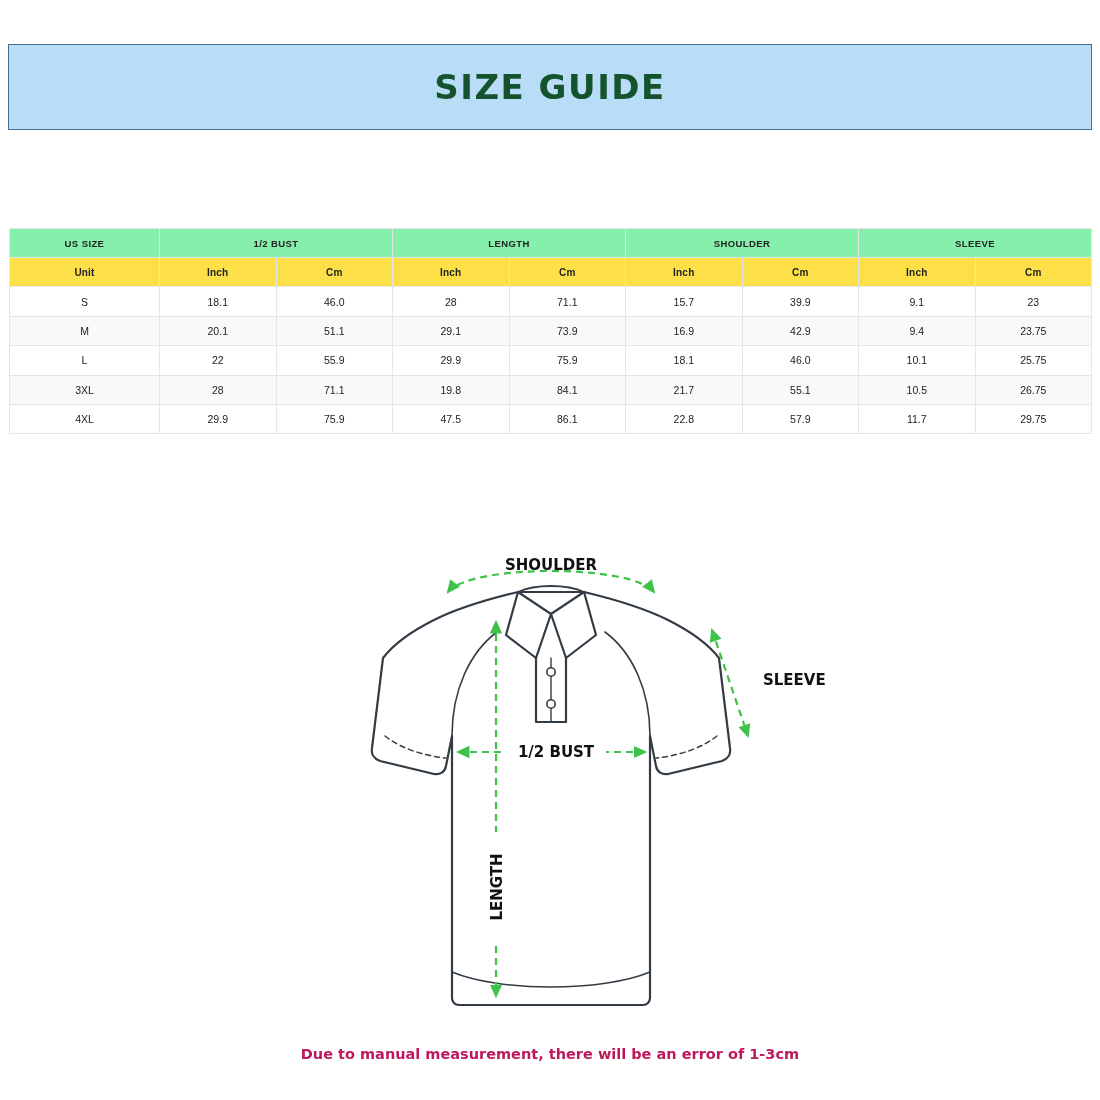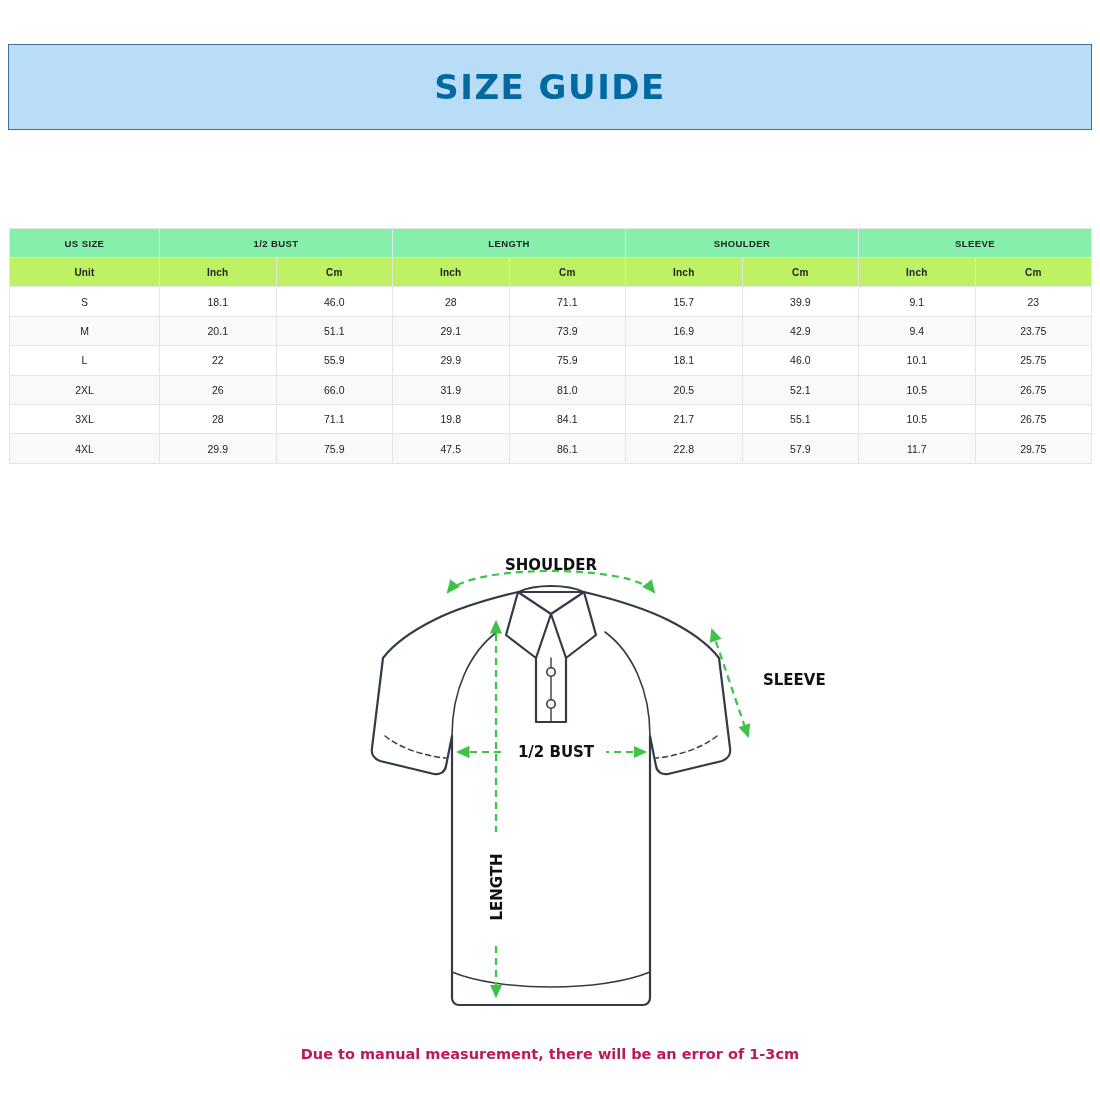--- a/index.html
+++ b/index.html
@@ -29,21 +29,21 @@
     background: #b9dcf7;
     border: 1px solid #3f6f9a;
     display: flex;
     align-items: center;
     justify-content: center;
   }
   .banner-title {
     font-size: 34px;
     font-weight: bold;
     letter-spacing: 1.5px;
-    color: #0369a1;
+    color: #14532d;
     font-family: "DejaVu Sans", sans-serif;
   }
 
   
   .table-wrap {
     position: absolute;
     left: 9px;
     top: 228px;
     width: 1082px;
   }
@@ -63,21 +63,21 @@
     font-weight: normal;
   }
   table.size-table thead tr.group-row th {
     background: #86efac;
     font-weight: bold;
     font-size: 9.5px;
     letter-spacing: 0.4px;
     height: 29px;
   }
   table.size-table thead tr.unit-row th {
-    background: #bef264;
+    background: #fde047;
     font-weight: bold;
     font-size: 10px;
     letter-spacing: 0.2px;
   }
   table.size-table tbody tr:nth-child(even) td {
     background: #f8fafa;
   }
   table.size-table tbody tr:nth-child(odd) td {
     background: #ffffff;
   }
@@ -174,31 +174,20 @@
         <tr>
           <td>L</td>
           <td>22</td>
           <td>55.9</td>
           <td>29.9</td>
           <td>75.9</td>
           <td>18.1</td>
           <td>46.0</td>
           <td>10.1</td>
           <td>25.75</td>
-        </tr>
-        <tr>
-          <td>2XL</td>
-          <td>26</td>
-          <td>66.0</td>
-          <td>31.9</td>
-          <td>81.0</td>
-          <td>20.5</td>
-          <td>52.1</td>
-          <td>10.5</td>
-          <td>26.75</td>
         </tr>
         <tr>
           <td>3XL</td>
           <td>28</td>
           <td>71.1</td>
           <td>19.8</td>
           <td>84.1</td>
           <td>21.7</td>
           <td>55.1</td>
           <td>10.5</td>

